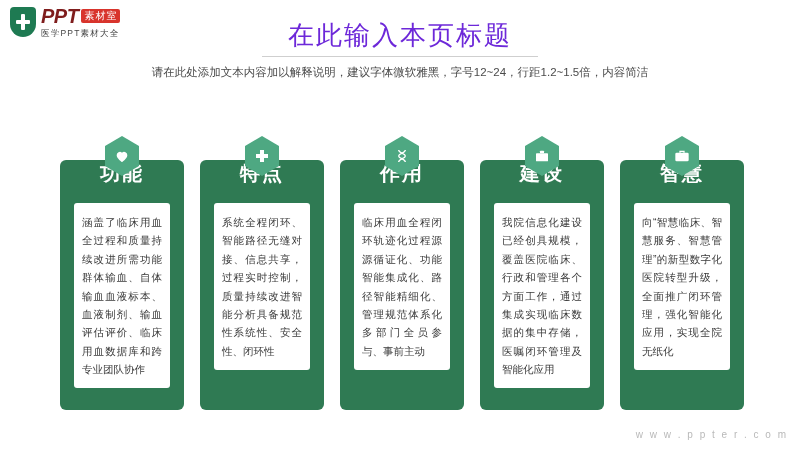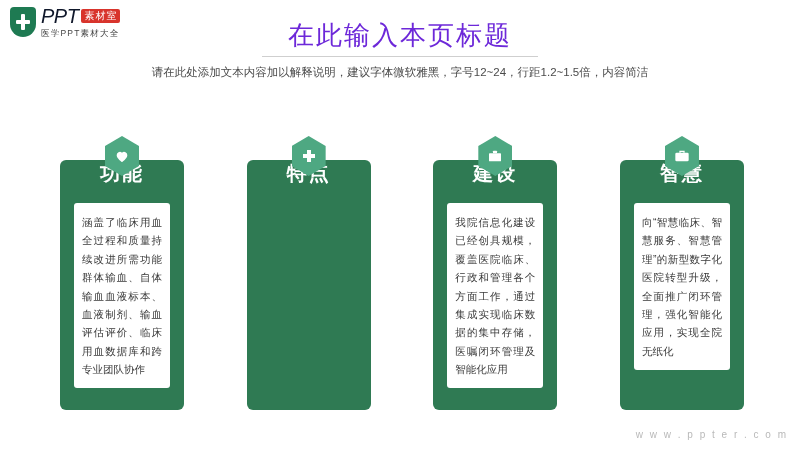--- a/index.html
+++ b/index.html
@@ -51,23 +51,23 @@
   #logo .logo-text {
     line-height: 1;
   }
   #logo .logo-main {
     display: flex;
     align-items: center;
     gap: 3px;
   }
   #logo .ppt-word {
     font-size: 20px;
-    font-weight: normal;
+    font-weight: bold;
     font-style: italic;
-    color: #0f172a;
+    color: #7f1d1d;
     letter-spacing: -0.5px;
   }
   #logo .tag {
     background: #d8342c;
     color: #ffffff;
     font-size: 10px;
     padding: 2px 3px;
     border-radius: 2px;
     letter-spacing: 1px;
   }
@@ -213,23 +213,36 @@
   </div>
 
   <div class="card">
     <div class="badge">
       <svg width="16" height="16" viewBox="0 0 24 24" fill="#ffffff">
         <path d="M9 3h6v6h6v6h-6v6H9v-6H3V9h6z"></path>
       </svg>
     </div>
     <div class="card-body">
       <div class="card-title">特点</div>
-    </div>
-  </div>
-
+      <div class="card-text">系统全程闭环、智能路径无缝对接、信息共享，过程实时控制，质量持续改进智能分析具备规范性系统性、安全性、闭环性</div>
+    </div>
+  </div>
+
+  <div class="card">
+    <div class="badge">
+      <svg width="16" height="16" viewBox="0 0 24 24" fill="none" stroke="#ffffff" stroke-width="2">
+        <path d="M7 3c0 5 10 5 10 9s-10 4-10 9"></path>
+        <path d="M17 3c0 5-10 5-10 9s10 4 10 9"></path>
+      </svg>
+    </div>
+    <div class="card-body">
+      <div class="card-title">作用</div>
+      <div class="card-text">临床用血全程闭环轨迹化过程源源循证化、功能智能集成化、路径智能精细化、管理规范体系化多部门全员参与、事前主动</div>
+    </div>
+  </div>
 
   <div class="card">
     <div class="badge">
       <svg width="16" height="16" viewBox="0 0 24 24" fill="#ffffff">
         <rect x="3" y="8" width="18" height="12" rx="1"></rect>
         <rect x="9" y="4" width="6" height="4" rx="1"></rect>
       </svg>
     </div>
     <div class="card-body">
       <div class="card-title">建设</div>

